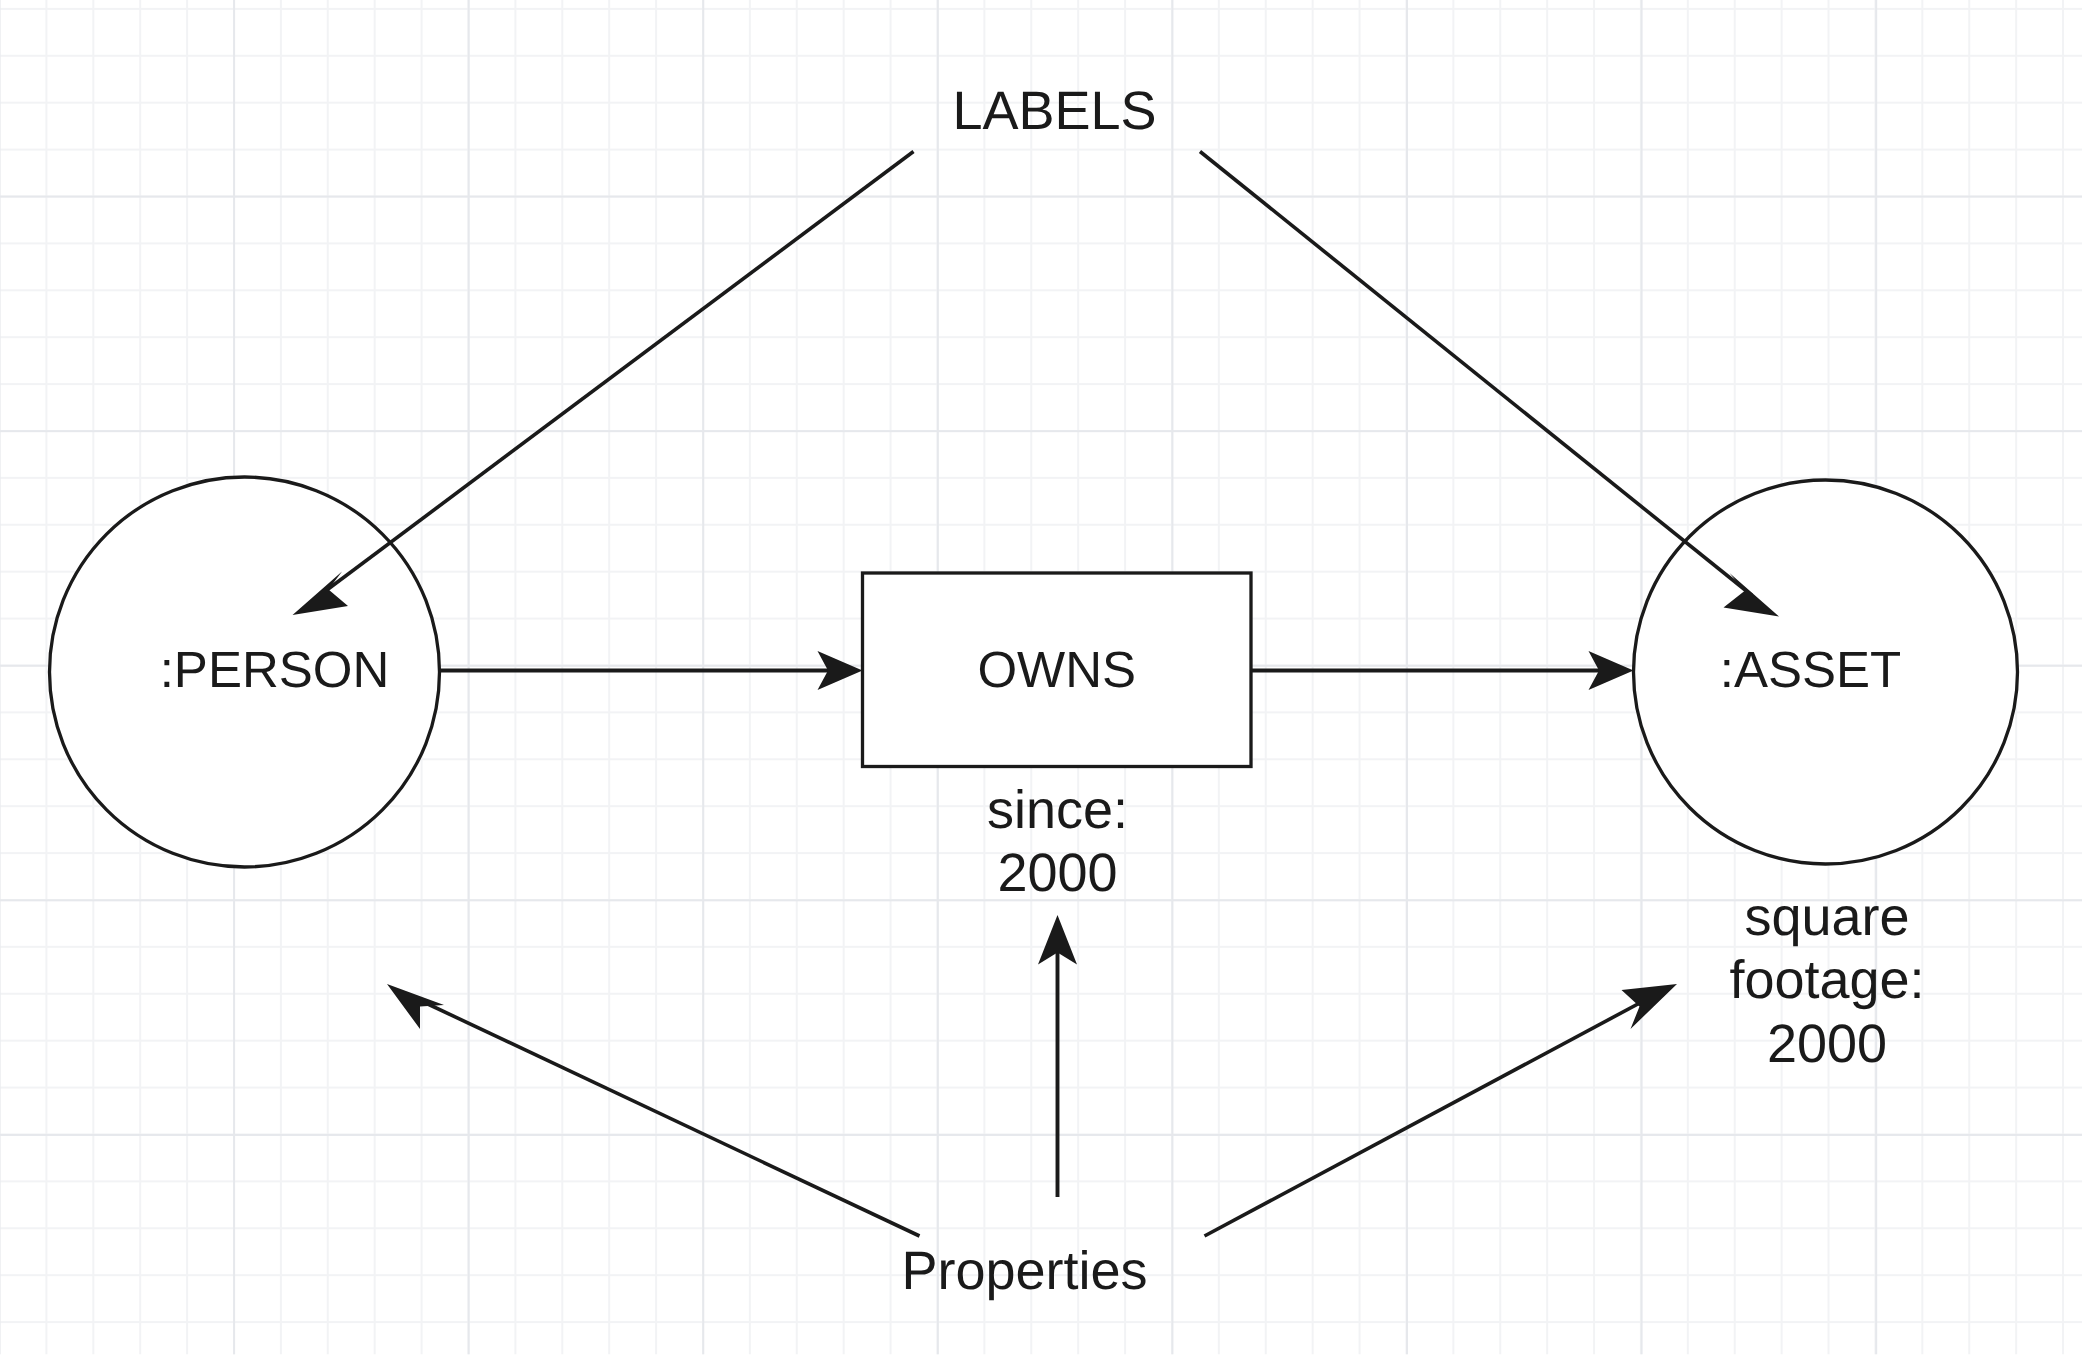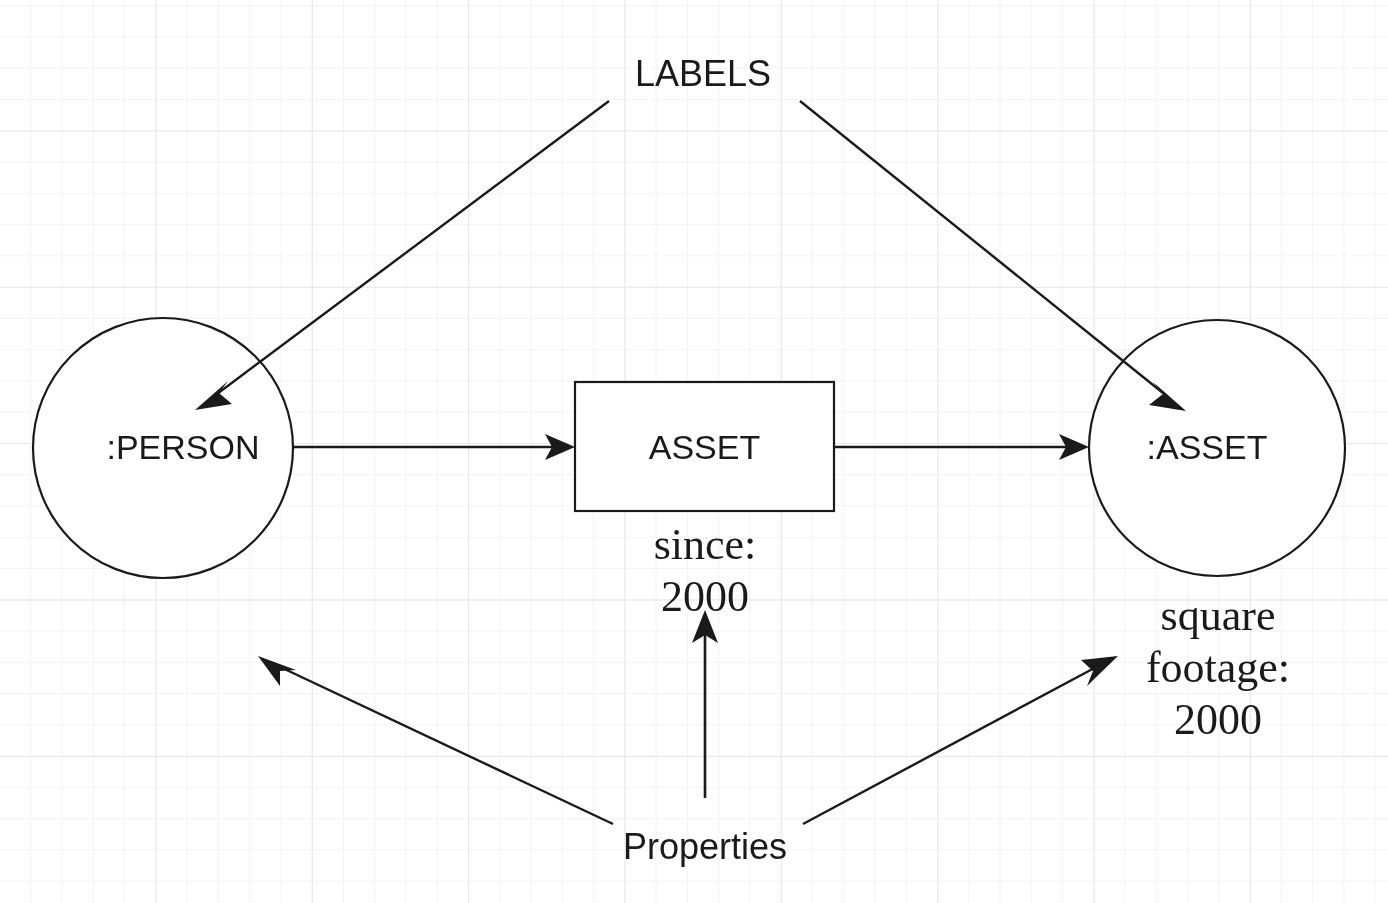--- a/index.html
+++ b/index.html
@@ -62,22 +62,21 @@
     font-family: "Liberation Sans", sans-serif;
     -webkit-font-smoothing: antialiased;
   }
   .node-label {
     font-size: 34px;
   }
   .big-label {
     font-size: 36px;
   }
   .prop-label {
-    font-size: 44px;
-    font-family: Liberation Serif, serif;
+    font-size: 36px;
   }
   .rel-label {
     font-size: 34px;
   }
 </style>
 </head>
 <body>
 
 <div id="canvas">
 
@@ -109,27 +108,27 @@
 
     <line class="edge-thin" x1="803" y1="824" x2="1100" y2="665"></line>
     <polygon class="arrowhead" points="1118,656 1081,660 1093,671 1087,686"></polygon>
 
   </svg>
 
   <div class="lbl big-label" style="left:563px; top:53px; width:280px;">LABELS</div>
 
   <div class="lbl node-label" style="left:33px; top:427px; width:300px;">:PERSON</div>
 
-  <div class="lbl rel-label" style="left:575px; top:427px; width:259px;">ASSET</div>
+  <div class="lbl rel-label" style="left:575px; top:427px; width:259px;">OWNS</div>
 
   <div class="lbl node-label" style="left:1089px; top:427px; width:236px;">:ASSET</div>
 
   <div class="lbl prop-label" style="left:585px; top:519px; width:240px;">since:
 2000</div>
 
 
   <div class="lbl prop-label" style="left:1098px; top:590px; width:240px;">square
 footage:
 2000</div>
 
-  <div class="lbl big-label" style="left:565px; top:826px; width:280px;">Properties</div>
+  <div class="lbl big-label" style="left:543px; top:826px; width:280px;">Properties</div>
 
 </div>
 
 </body></html>

